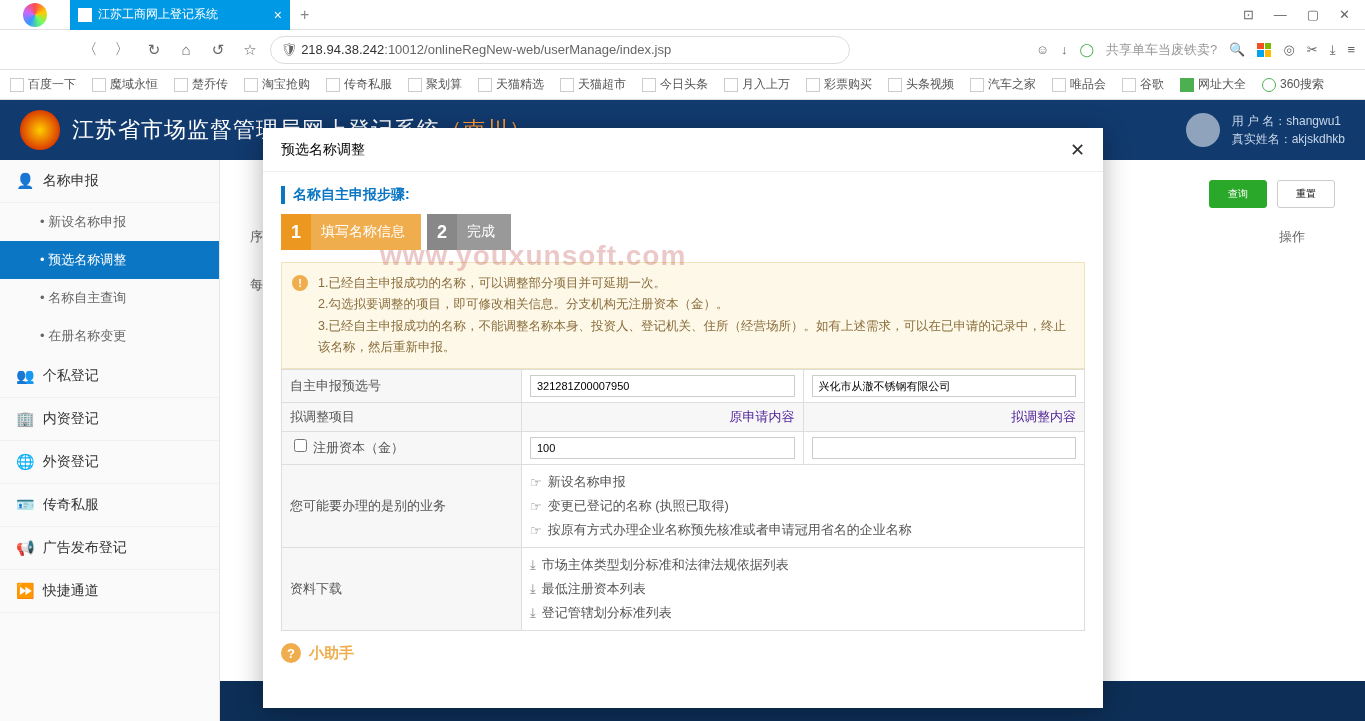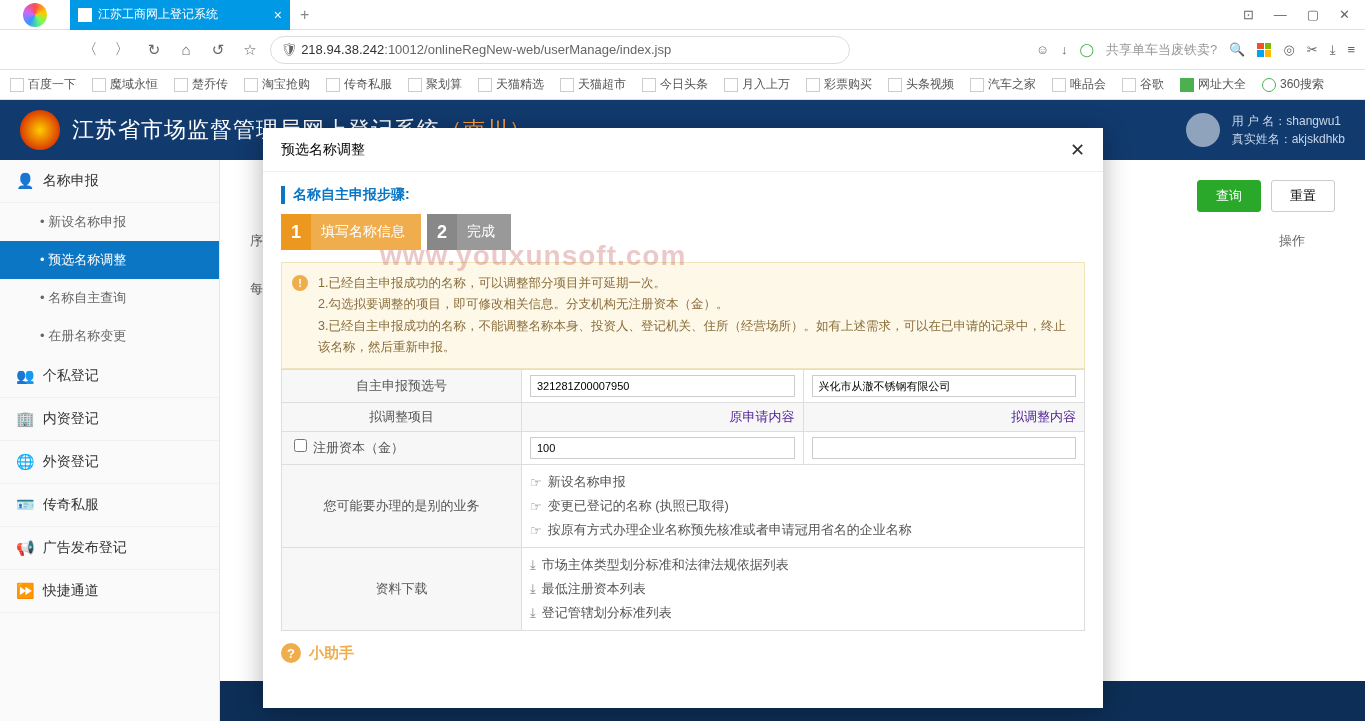--- a/index.html
+++ b/index.html
@@ -40,21 +40,21 @@
 
 .main { display: flex; height: calc(721px - 30px - 40px - 30px - 60px); }
 .sidebar { width: 220px; background: #fafafa; border-right: 1px solid #e5e5e5; }
 .side-group { padding: 12px 16px; font-size: 14px; color: #333; display: flex; align-items: center; gap: 8px; cursor: pointer; border-bottom: 1px solid #f0f0f0; }
 .side-item { padding: 10px 16px 10px 40px; font-size: 13px; color: #666; cursor: pointer; }
 .side-item.active { background: #0a76c4; color: #fff; }
 .side-icon { color: #8a6d3b; font-size: 15px; }
 
 .content { flex: 1; position: relative; background: #fff; }
 .toolbar { display: flex; justify-content: flex-end; padding: 20px 30px; gap: 10px; }
-.btn { padding: 6px 18px; border-radius: 3px; font-size: 13px; cursor: pointer; border: 1px solid #ccc; background: #fff; }
+.btn { padding: 6px 18px; border-radius: 3px; font-size: 10px; cursor: pointer; border: 1px solid #ccc; background: #fff; }
 .btn-primary { background: #29a829; color: #fff; border-color: #29a829; }
 .table-head { display: flex; padding: 0 30px; color: #666; font-size: 13px; }
 .table-head .col1 { width: 60px; }
 .table-head .col2 { flex: 1; text-align: right; padding-right: 30px; }
 .pager-text { padding: 30px; font-size: 13px; color: #666; }
 
 
 .modal-backdrop { position: absolute; left: 263px; top: 128px; width: 840px; height: 580px; background: #fff; box-shadow: 0 5px 25px rgba(0,0,0,0.3); z-index: 100; display: flex; flex-direction: column; }
 .modal-header { height: 44px; display: flex; align-items: center; padding: 0 18px; border-bottom: 1px solid #eee; font-size: 14px; }
 .modal-close { margin-left: auto; font-size: 18px; cursor: pointer; color: #333; }
@@ -67,21 +67,21 @@
 .step.active { background: #f0ad4e; }
 .step.active .step-num { background: #ec971f; }
 .step.inactive { background: #999; }
 .step.inactive .step-num { background: #888; }
 
 .info-box { background: #fdf8e8; border: 1px solid #f0e4bc; padding: 10px 12px 10px 36px; font-size: 12.5px; color: #8a6d3b; line-height: 1.7; position: relative; }
 .info-box::before { content: "!"; position: absolute; left: 10px; top: 12px; width: 16px; height: 16px; border-radius: 50%; background: #f0ad4e; color: #fff; display: flex; align-items: center; justify-content: center; font-weight: bold; font-size: 11px; }
 
 .form-table { width: 100%; border-collapse: collapse; font-size: 13px; }
 .form-table td { border: 1px solid #ddd; padding: 5px 8px; vertical-align: middle; }
-.form-table .label-cell { background: #f7f7f7; text-align: center; color: #555; width: 240px; }
+.form-table .label-cell { background: #f7f7f7; text-align: left; color: #555; width: 240px; }
 .form-table .head-cell { background: #f7f7f7; text-align: right; color: #4c1d95; }
 .form-table input[type="text"] { width: 100%; border: 1px solid #ccc; padding: 4px 6px; font-size: 11px; }
 .chk { margin-right: 6px; }
 .link-row { display: flex; align-items: center; gap: 6px; color: #555; padding: 3px 0; cursor: pointer; }
 .link-row .ic { color: #888; }
 
 .helper { display: flex; align-items: center; gap: 8px; color: #f0ad4e; font-size: 15px; font-weight: bold; padding: 12px 0 0 0; }
 .helper-icon { width: 20px; height: 20px; border-radius: 50%; background: #f0ad4e; color: #fff; display: flex; align-items: center; justify-content: center; font-size: 13px; }
 
 .watermark { position: absolute; top: 240px; left: 380px; font-size: 28px; color: rgba(180,40,40,0.25); font-weight: bold; letter-spacing: 1px; z-index: 200; pointer-events: none; }

